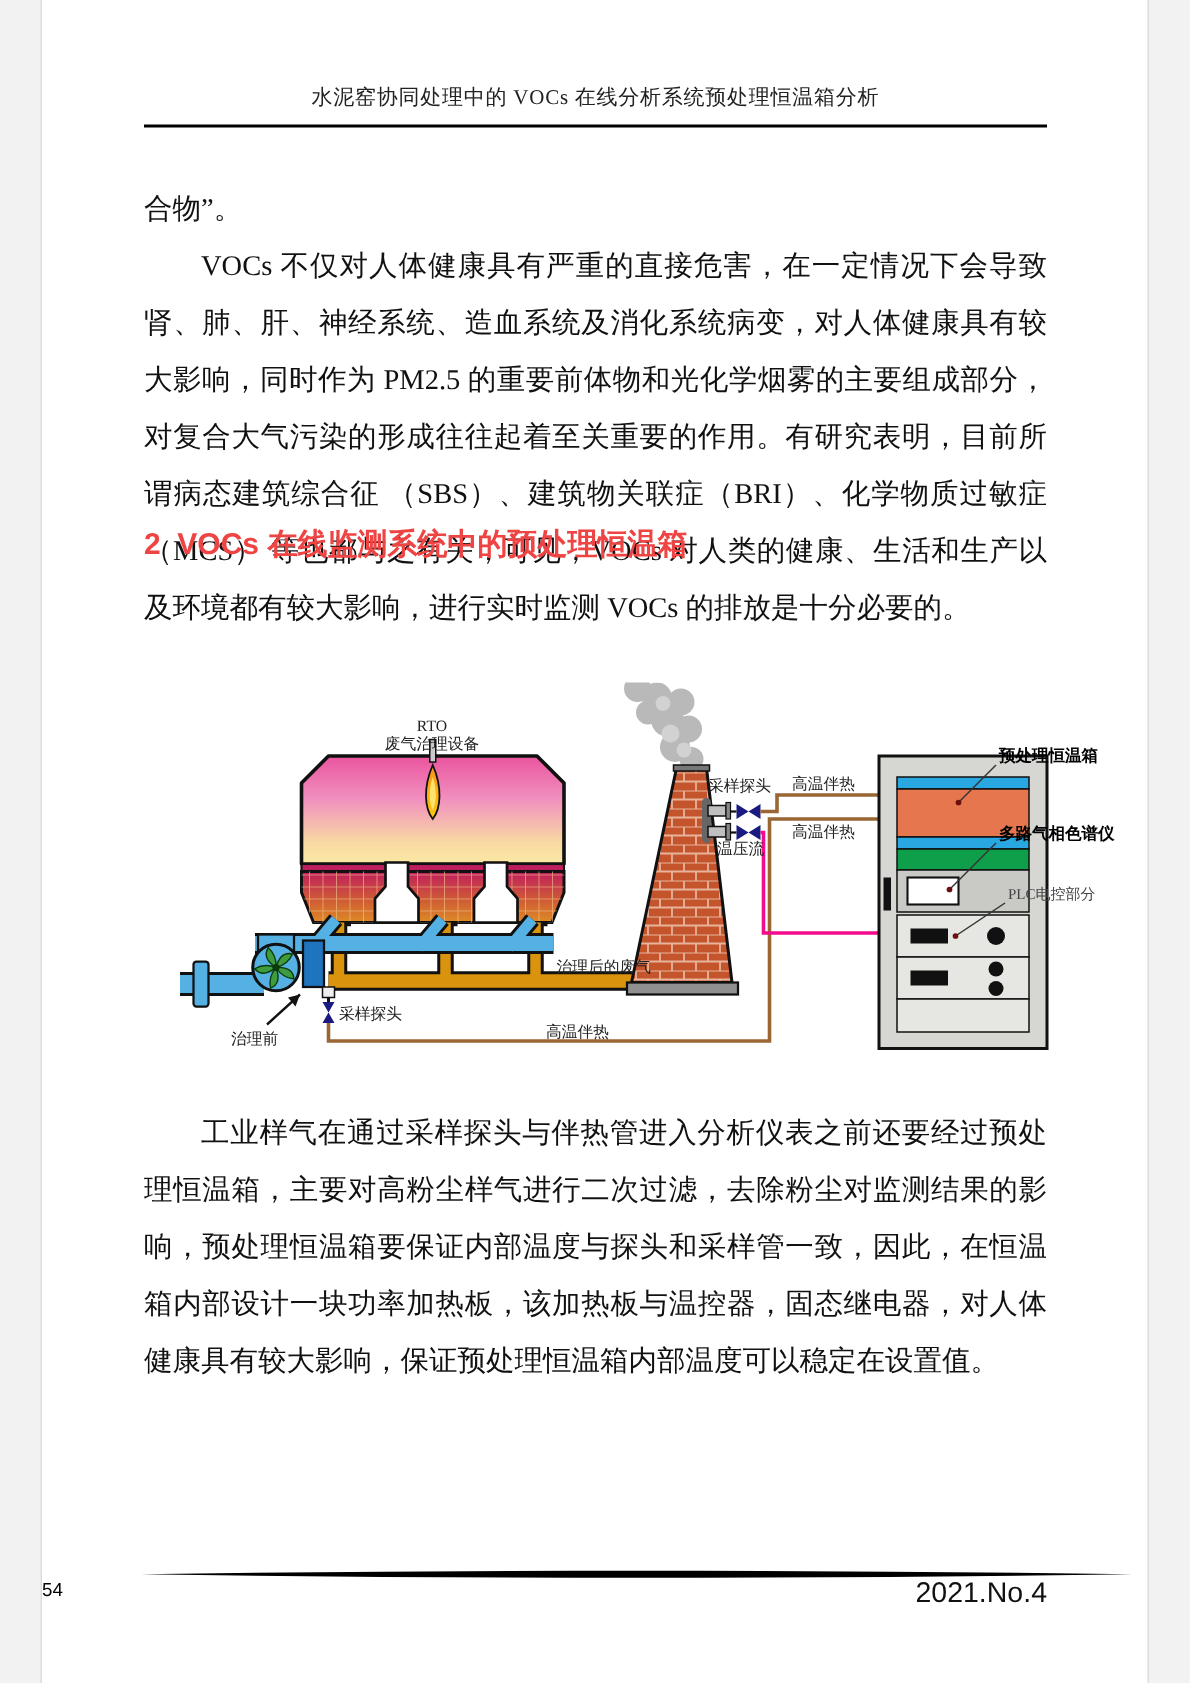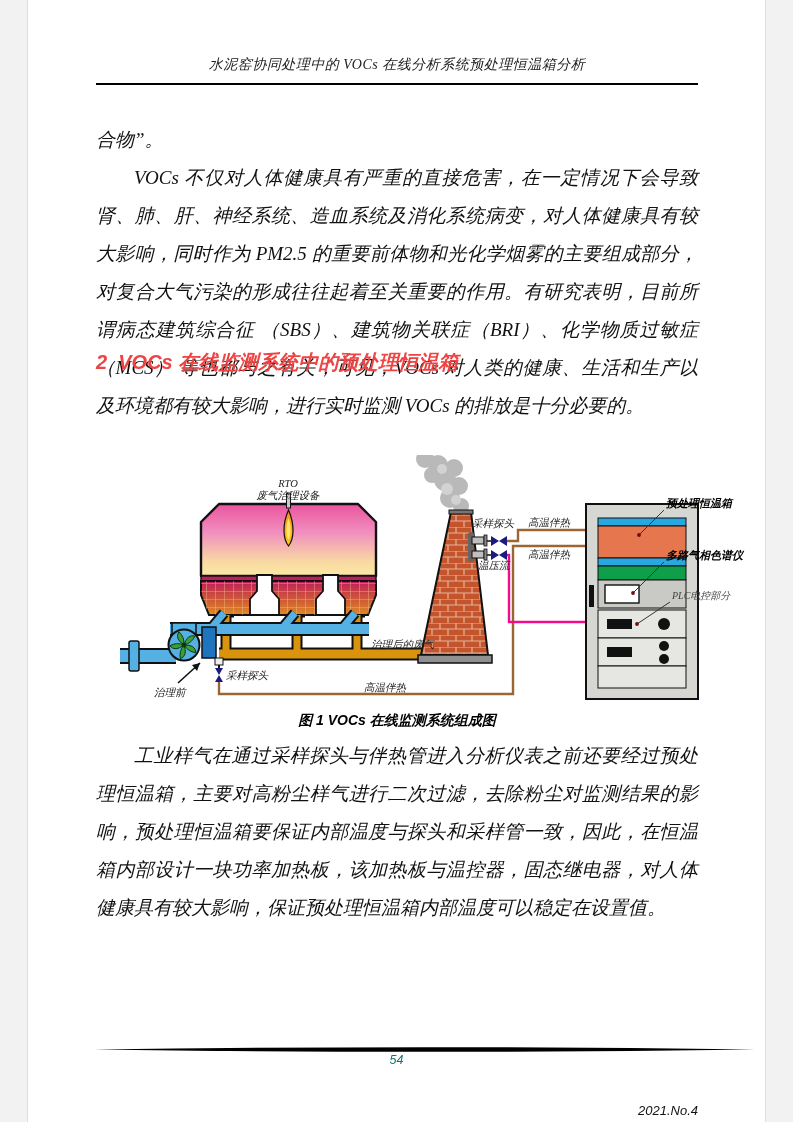--- a/index.html
+++ b/index.html
@@ -1,43 +1,43 @@
 <!DOCTYPE html>
 <html><head>
 <meta charset="utf-8">
 <style>
   html,body{margin:0;padding:0;background:#f2f2f2;}
   .page{
     width:737px;height:1122px;position:relative;background:#ffffff;
     margin:0 auto;outline:1px solid #ddd;overflow:hidden;
-    font-family:"Liberation Serif","DejaVu Serif",serif;color:#111;font-style:italic;
+    font-family:"Liberation Serif","DejaVu Serif",serif;color:#111;
   }
   .header{
     position:absolute;top:56px;left:68px;right:67px;text-align:center;
     font-size:14px;letter-spacing:.5px;color:#222;
     border-bottom:2px solid #000;padding-bottom:9px;
   }
   .textblock{position:absolute;left:68px;right:67px;font-size:19px;line-height:38px;text-align:justify;}
   .textblock p{margin:0;}
   .indent{text-indent:2em;}
   .section-heading{
     position:absolute;left:68px;right:67px;top:349px;
     font-family:"Liberation Sans","DejaVu Sans",sans-serif;
     font-weight:bold;font-size:20px;white-space:pre-wrap;color:#ef4444;
   }
   .figure-wrap{position:absolute;top:455px;left:88px;width:655px;height:252px;}
   .figure-caption{
     position:absolute;top:712px;left:68px;right:67px;text-align:center;
     font-family:"Liberation Sans","DejaVu Sans",sans-serif;font-weight:bold;font-size:14px;color:#000;
   }
   .footer-rule{position:absolute;top:1046px;left:66px;width:661px;height:7px;}
-  .page-number{position:absolute;top:1053px;left:0;right:0;text-align:center;
-    font-family:"Liberation Sans","DejaVu Sans",sans-serif;font-size:12.5px;color:#0f766e;}
-  .issue-label{position:absolute;top:1103px;right:67px;
-    font-family:"Liberation Sans","DejaVu Sans",sans-serif;font-size:13px;color:#111;}
+  .page-number{position:absolute;top:1053px;left:0;right:0;
+    font-family:"Liberation Sans","DejaVu Sans",sans-serif;font-size:12.5px;color:#000000;}
+  .issue-label{position:absolute;top:1052px;right:67px;
+    font-family:"Liberation Sans","DejaVu Sans",sans-serif;font-size:19px;color:#111;}
   
   .fl{font-family:"Liberation Serif","DejaVu Serif",serif;font-size:10.5px;fill:#222;}
   .flb{font-family:"Liberation Sans","DejaVu Sans",sans-serif;font-size:11px;font-weight:bold;fill:#000;}
   .flp{font-family:"Liberation Serif","DejaVu Serif",serif;font-size:10px;fill:#444;}
 </style>
 </head>
 <body>
 
 <div class="page">
 
@@ -232,21 +232,20 @@
       <text class="fl" x="356" y="72">采样探头</text>
       <text class="fl" x="362" y="114">温压流</text>
       <text class="fl" x="412" y="71">高温伴热</text>
       <text class="fl" x="412" y="103">高温伴热</text>
       <text class="flb" x="550" y="52">预处理恒温箱</text>
       <text class="flb" x="550" y="104">多路气相色谱仪</text>
       <text class="flp" x="556" y="144">PLC电控部分</text>
     </svg>
   </div>
 
-  <div class="figure-caption">图 1 VOCs 在线监测系统组成图</div>
 
   <div class="textblock" style="top:737px;">
     <p class="indent">工业样气在通过采样探头与伴热管进入分析仪表之前还要经过预处理恒温箱，主要对高粉尘样气进行二次过滤，去除粉尘对监测结果的影响，预处理恒温箱要保证内部温度与探头和采样管一致，因此，在恒温箱内部设计一块功率加热板，该加热板与温控器，固态继电器，对人体健康具有较大影响，保证预处理恒温箱内部温度可以稳定在设置值。</p>
   </div>
 
   <svg class="footer-rule" viewBox="0 0 661 7" preserveAspectRatio="none">
     <path d="M0,3.5 C220,0.4 441,0.4 661,3.5 C441,6.6 220,6.6 0,3.5 Z" fill="#000"></path>
   </svg>
   <div class="page-number">54</div>
   <div class="issue-label">2021.No.4</div>

